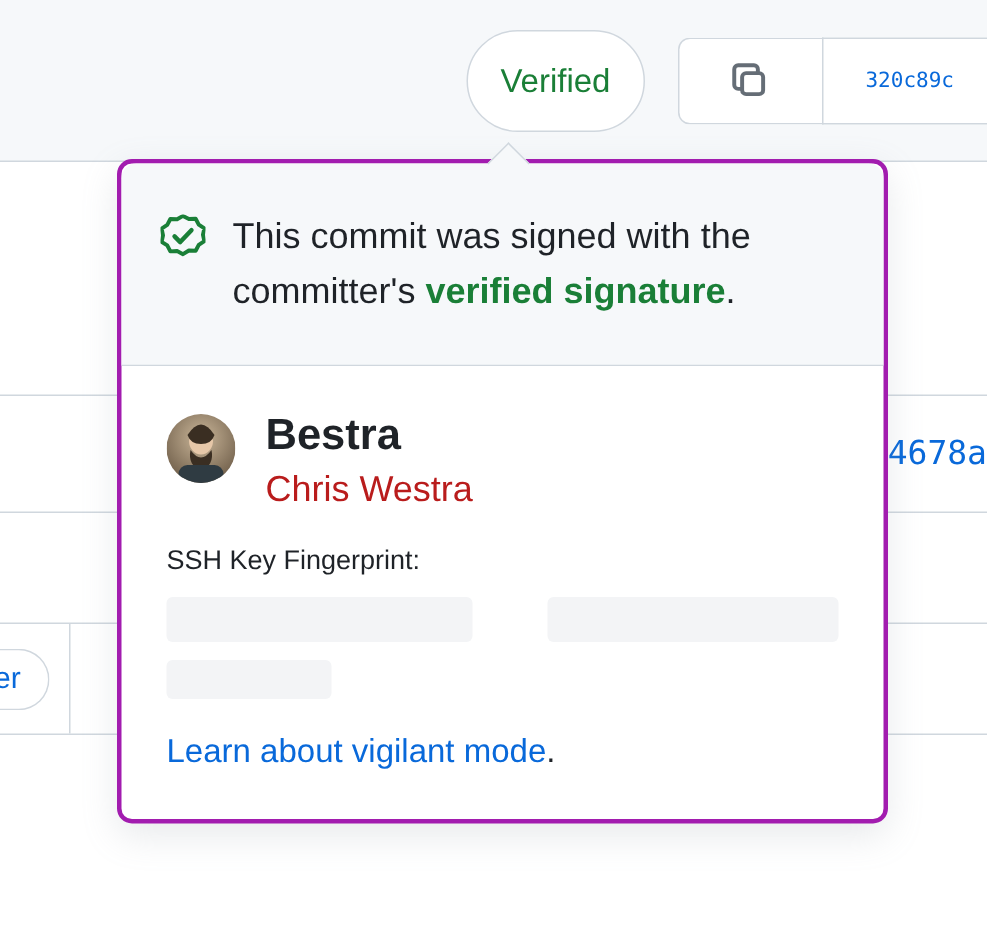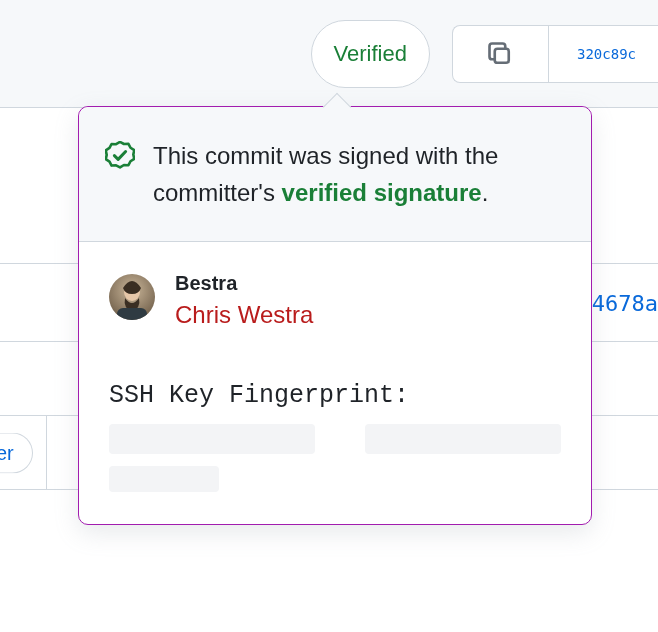--- a/index.html
+++ b/index.html
@@ -113,21 +113,21 @@
     background: #fff;
   }
 
   
   .popover {
     position: absolute;
     top: 106px;
     left: 78px;
     width: 514px;
     background: #ffffff;
-    border: 1px solid #a21caf;
+    border: 3px solid #a21caf;
     border-radius: 10px;
     box-shadow: 0 8px 24px rgba(140,149,159,0.2);
     z-index: 10;
   }
   .popover-caret {
     position: absolute;
     top: -10px;
     left: 248px;
     width: 20px;
     height: 20px;
@@ -170,33 +170,32 @@
     width: 46px;
     height: 46px;
     border-radius: 50%;
     overflow: hidden;
     flex: 0 0 auto;
     margin-top: 2px;
   }
   .avatar svg { display: block; }
   .user-names .login {
     font-weight: 700;
-    font-size: 20px;
+    font-size: 29px;
     color: #1f2328;
   }
   .user-names .fullname {
     font-size: 24px;
     color: #b91c1c;
     margin-top: 6px;
   }
   .fingerprint-label {
-    margin-top: 52px;
-    font-size: 25px;
+    margin-top: 22px;
+    font-size: 18px;
     color: #1f2328;
-    font-family: Liberation Mono, monospace;
   }
   .blur-block {
     background: #f3f4f6;
     border-radius: 4px;
   }
   .blur-row {
     display: flex;
     gap: 50px;
     margin-top: 14px;
   }
@@ -295,14 +294,17 @@
       </div>
     </div>
 
     <div class="fingerprint-label">SSH Key Fingerprint:</div>
     <div class="blur-row">
       <div class="blur-block blur-a"></div>
       <div class="blur-block blur-b"></div>
     </div>
     <div class="blur-block blur-c"></div>
 
+    <a href="#" class="learn-link">
+      <span>Learn about vigilant mode</span><span class="dot">.</span>
+    </a>
   </div>
 </div>
 
 </body></html>

